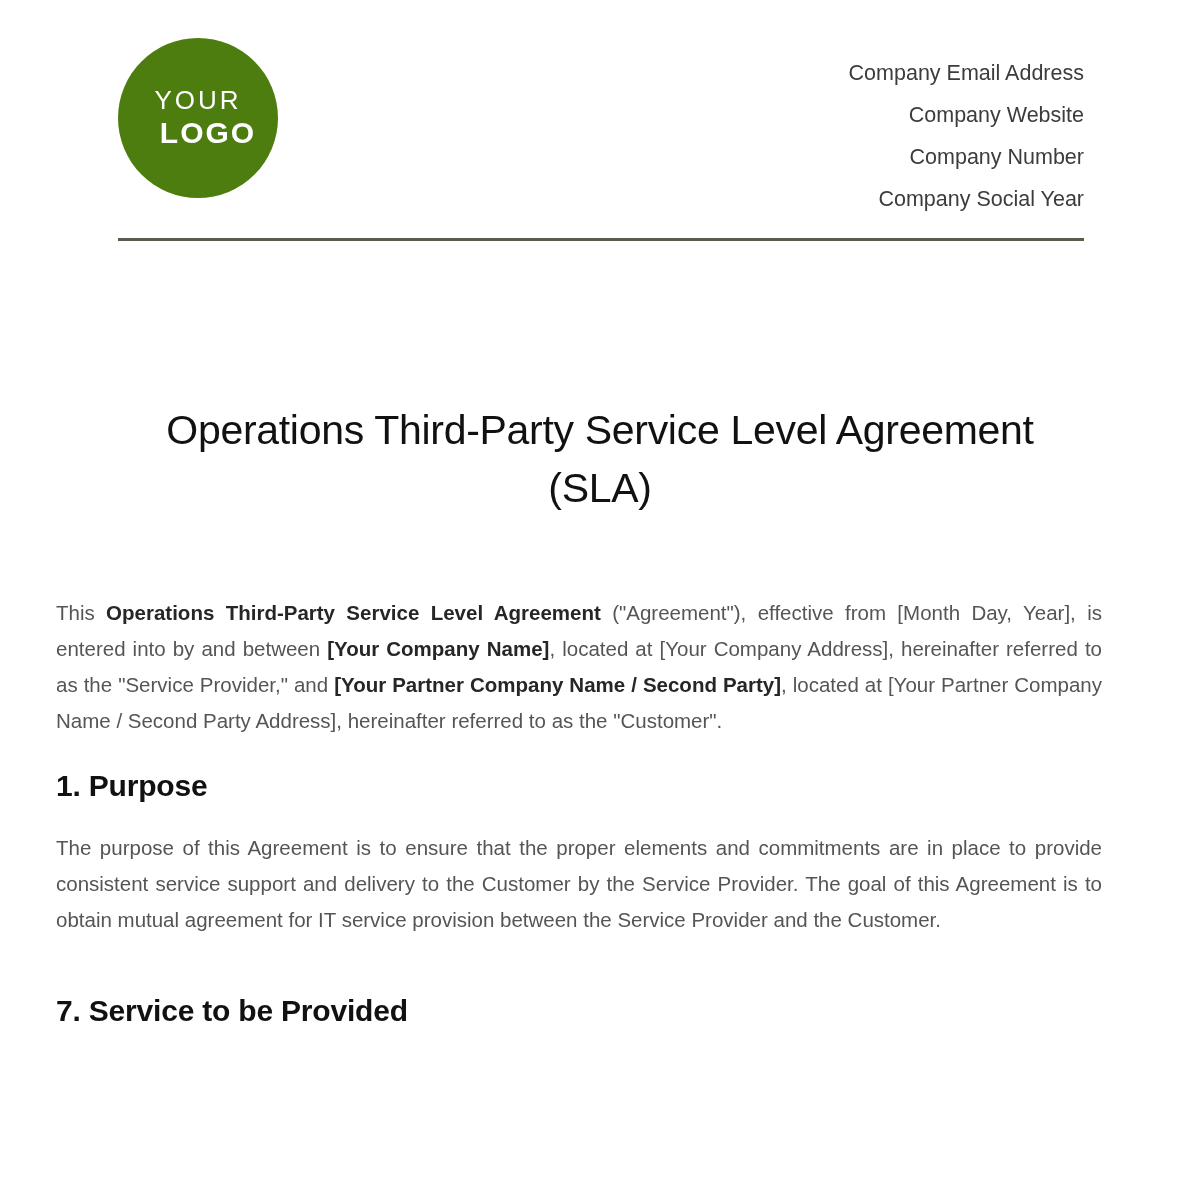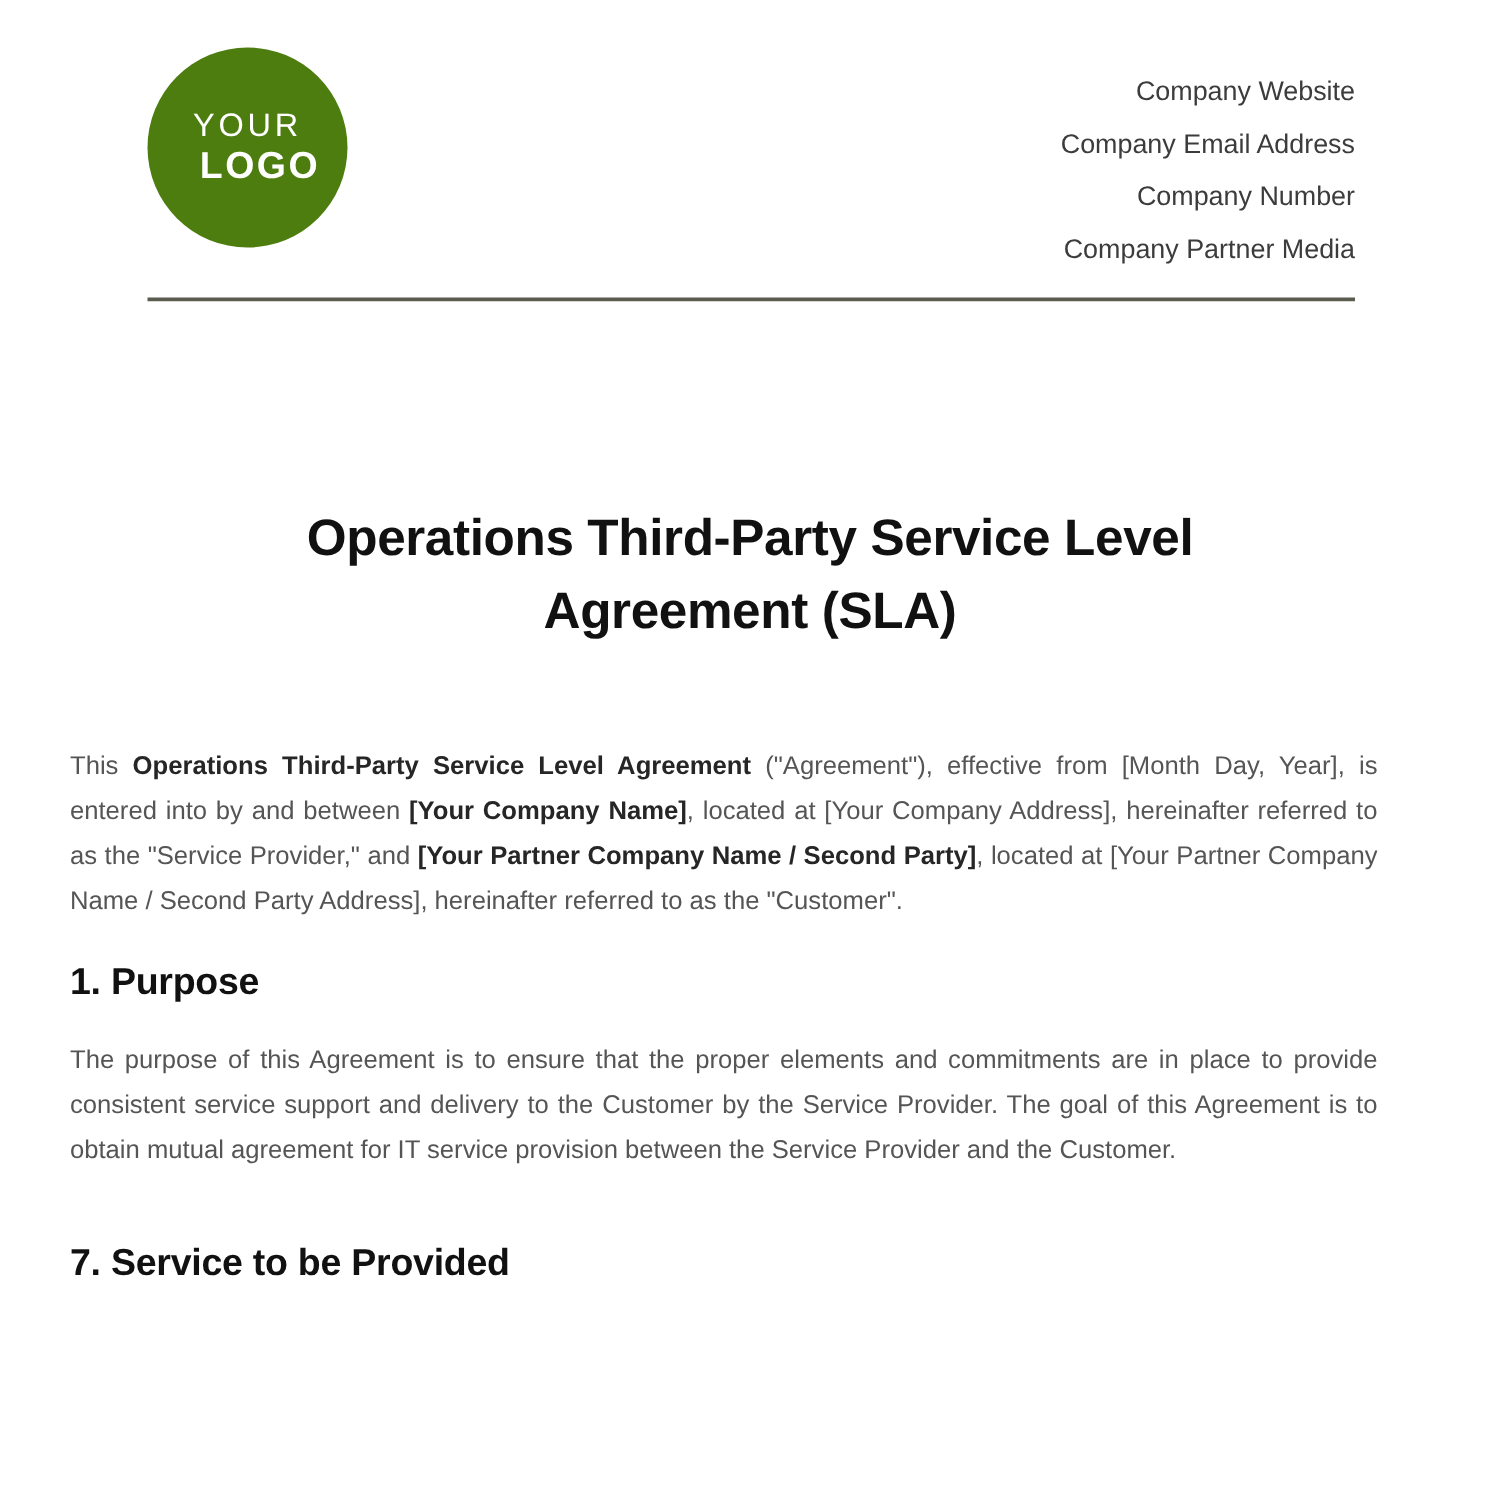--- a/index.html
+++ b/index.html
@@ -69,21 +69,21 @@
     margin: 18px 116px 0 118px;
     height: 3px;
     background: #5b5b4e;
   }
 
   
   .doc-title {
     margin: 160px 150px 0 150px;
     text-align: center;
     font-size: 41px;
-    font-weight: 700;
+    font-weight: 400;
     color: #111111;
     line-height: 1.42;
     letter-spacing: -0.3px;
   }
 
   
   .body-wrap {
     margin: 78px 98px 0 56px;
   }
 
@@ -118,24 +118,24 @@
 <div class="page">
 
   <div class="header">
 
     <div class="logo">
       <span class="logo-line1">YOUR</span>
       <span class="logo-line2">LOGO</span>
     </div>
 
     <div class="contact-block">
+      <div class="contact-line">Company Email Address</div>
       <div class="contact-line">Company Website</div>
-      <div class="contact-line">Company Email Address</div>
       <div class="contact-line">Company Number</div>
-      <div class="contact-line">Company Partner Media</div>
+      <div class="contact-line">Company Social Year</div>
     </div>
 
   </div>
 
   <div class="header-rule"></div>
 
   <h1 class="doc-title">Operations Third-Party Service Level Agreement (SLA)</h1>
 
   <div class="body-wrap clip">
 

